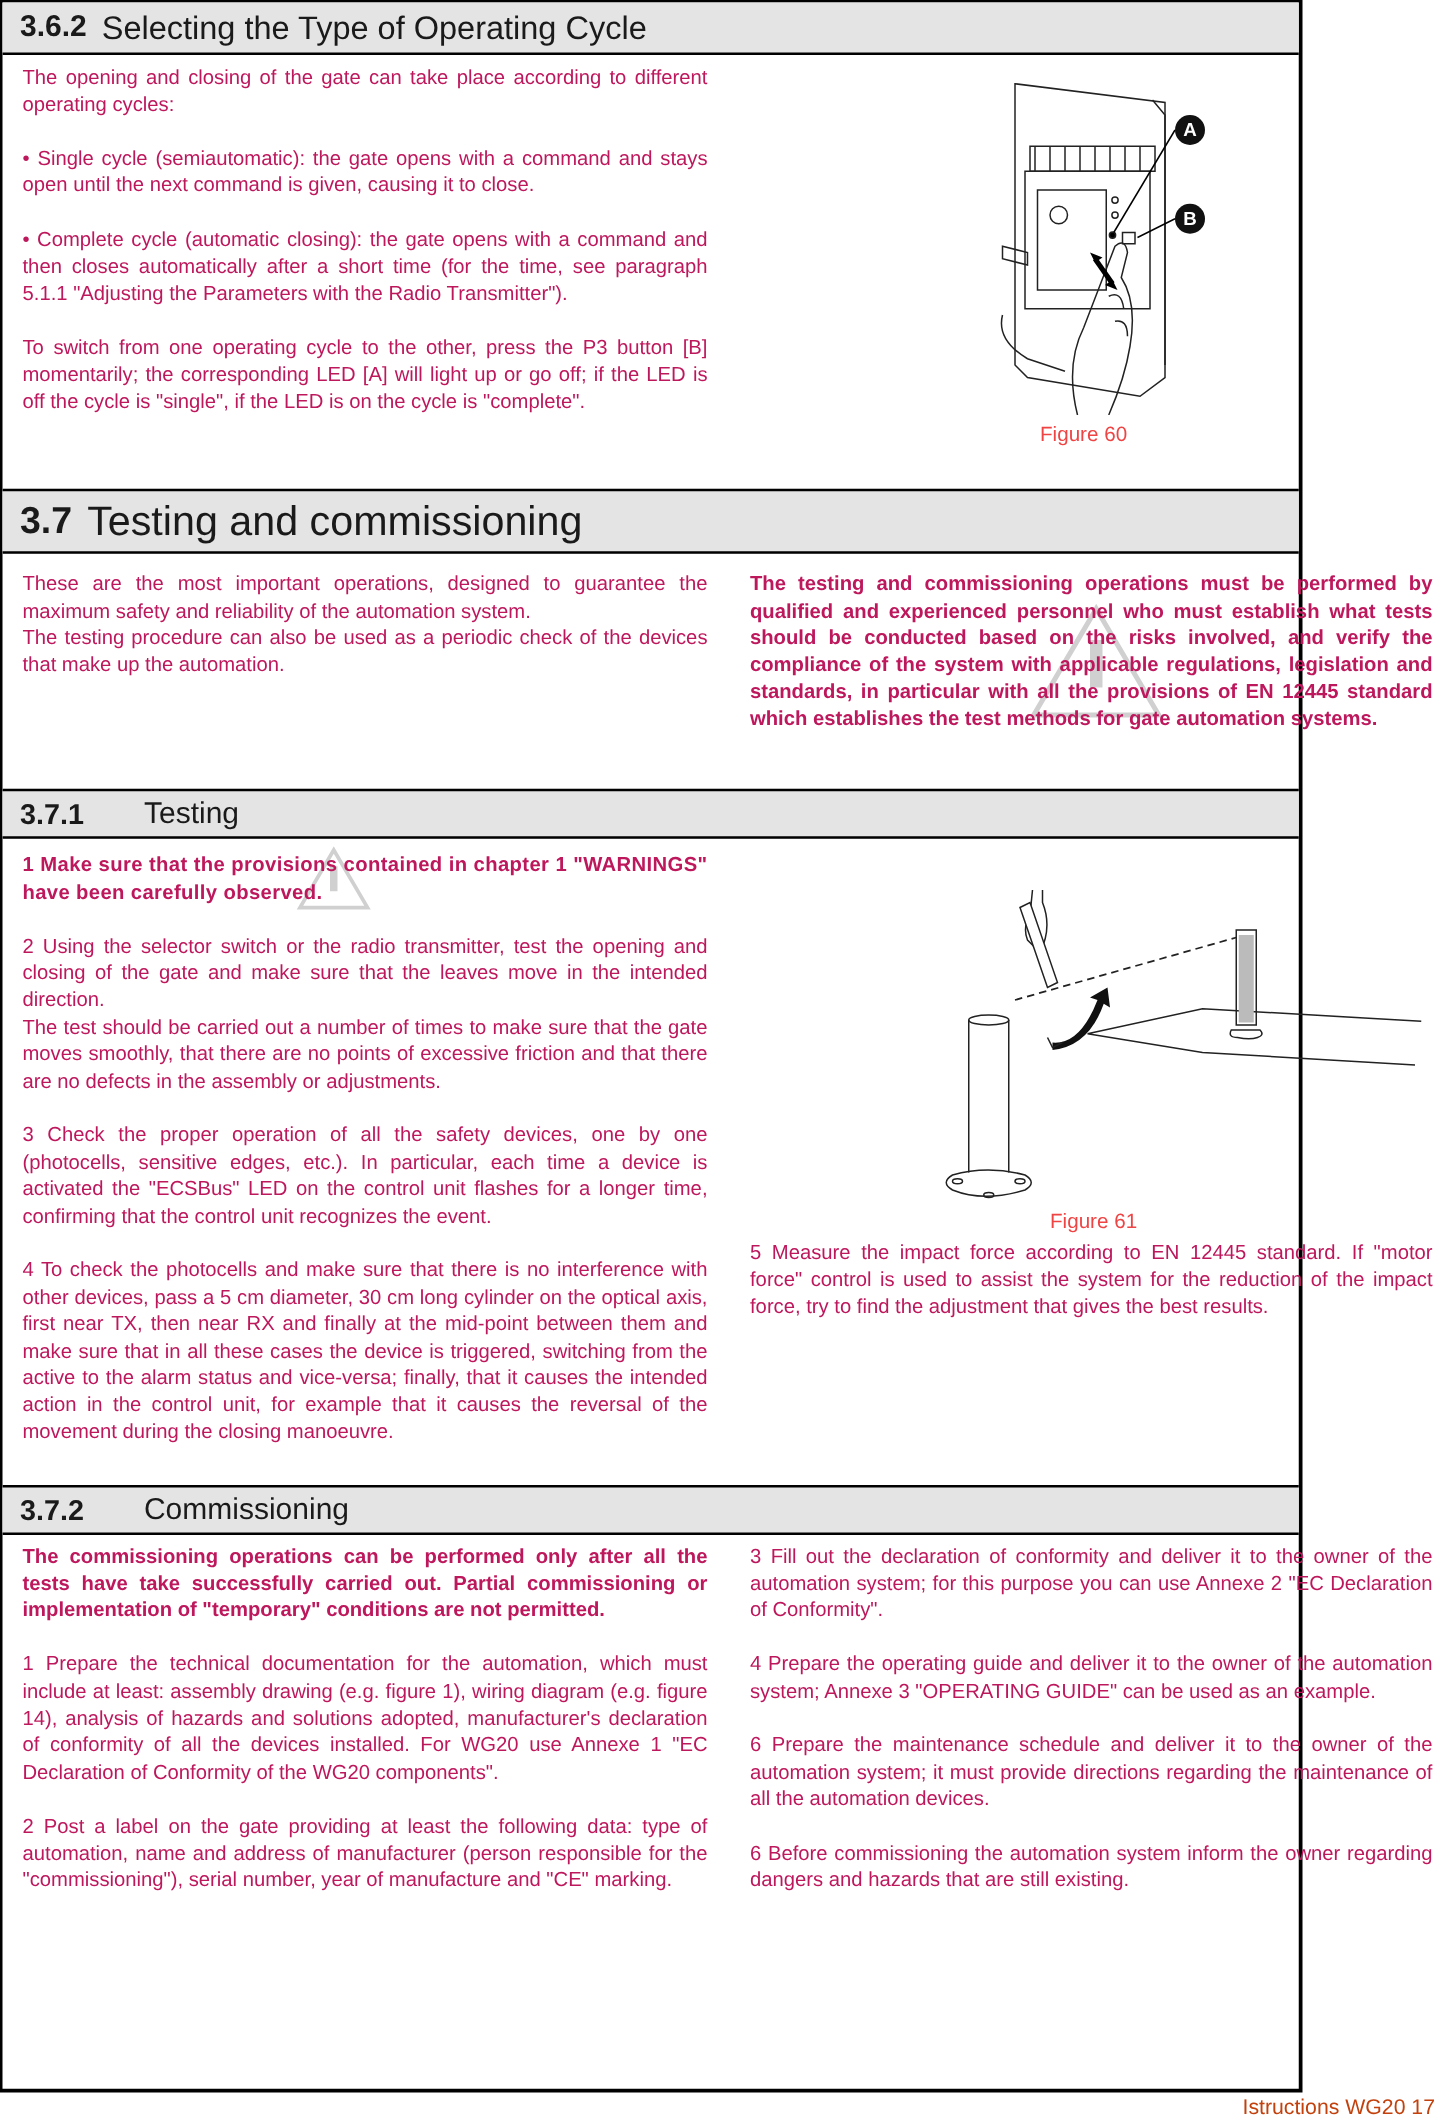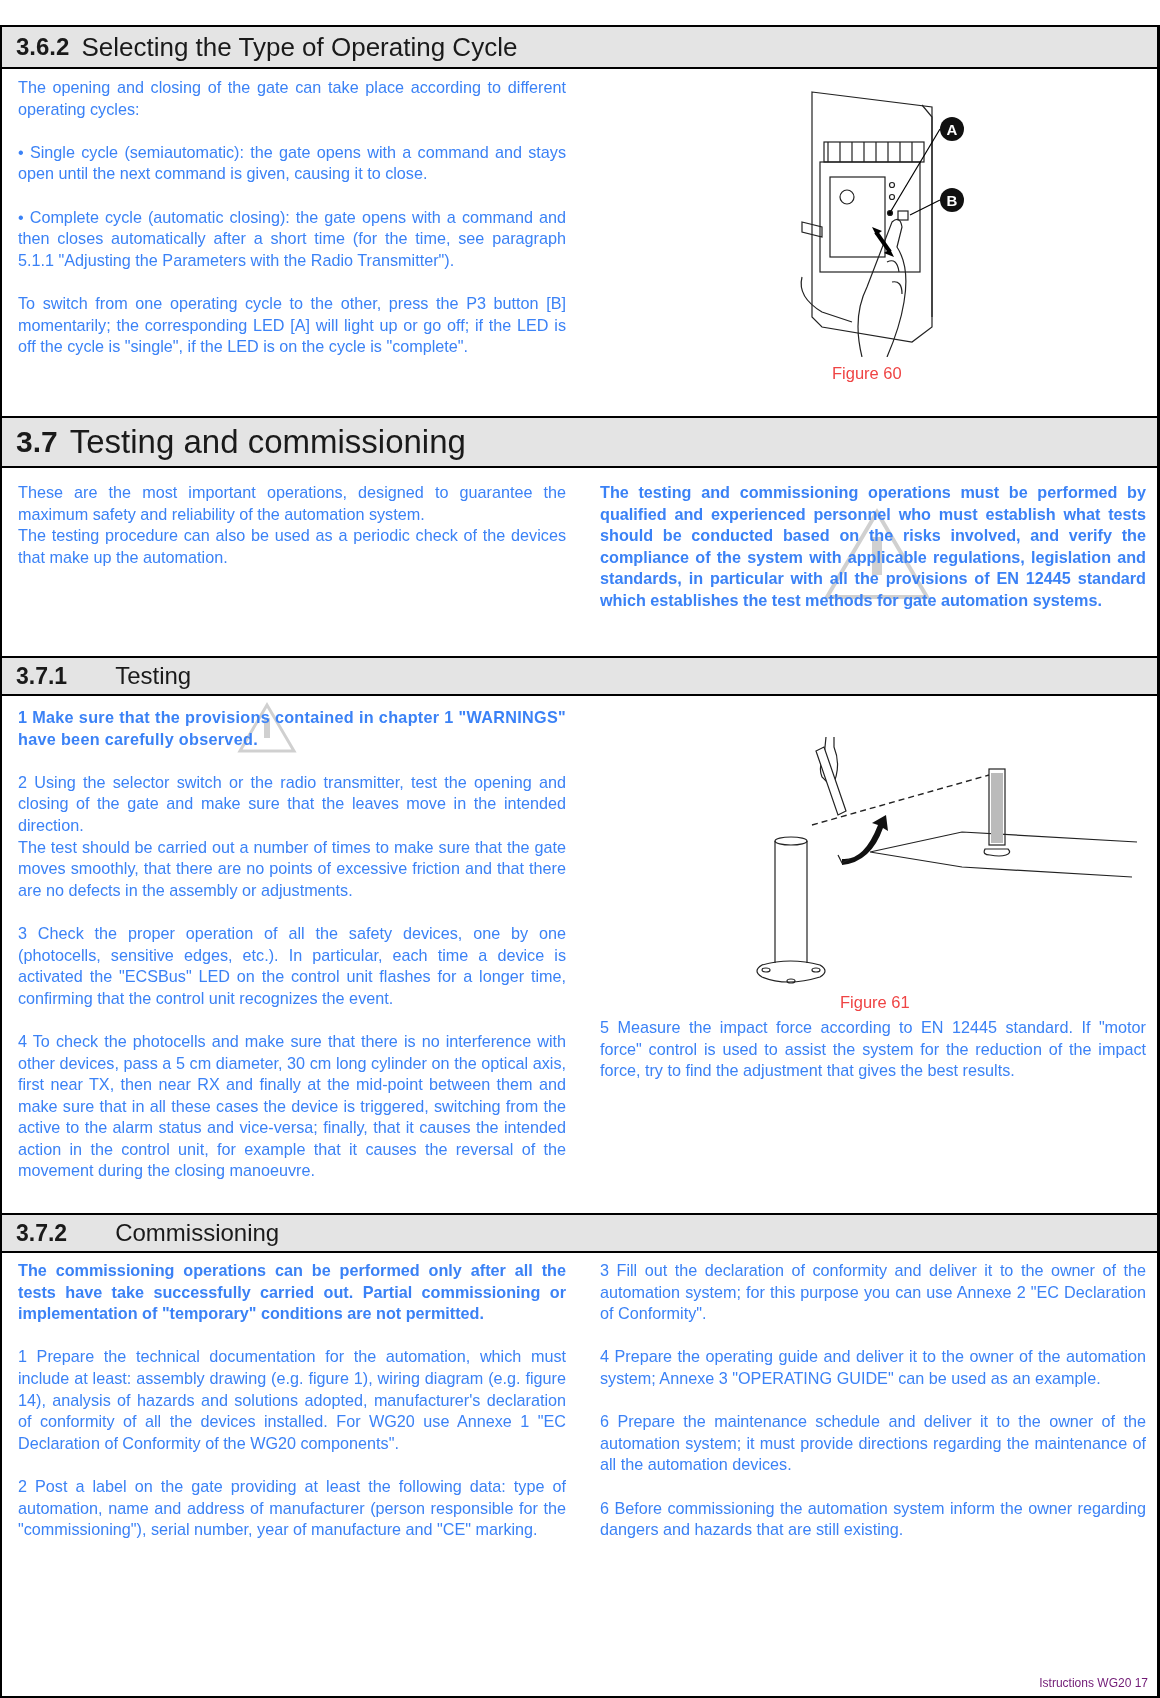--- a/index.html
+++ b/index.html
@@ -1,52 +1,52 @@
 <!DOCTYPE html>
 <html><head>
 <meta charset="utf-8">
 <style>
   * { box-sizing: border-box; margin: 0; padding: 0; }
   html, body { width: 1160px; height: 1698px; background: #ffffff; }
   body { position: relative; font-family: "Liberation Sans", sans-serif; color: #1a1a1a; }
 
   .frame {
-    position: absolute; left: 0; top: 0; width: 1160px; height: 1674px;
-    border: 2px solid #000; border-right-width: 3px; border-bottom-width: 3px; margin-top: 25px;
+    position: absolute; left: 0; top: 0; width: 1042px; height: 1674px;
+    border: 2px solid #000; border-right-width: 3px; border-bottom-width: 3px;
   }
   .sec-header {
     position: absolute; left: 0; right: 0; background: #e4e4e4;
     border-bottom: 2px solid #000;
     display: flex; align-items: center; padding-left: 14px;
     white-space: nowrap;
   }
   .sec-header.top-border { border-top: 2px solid #000; }
   .sec-num { font-weight: bold; color: #1a1a1a; margin-right: 12px; }
   .sec-title { font-weight: normal; color: #1a1a1a; }
 
   .h1 { height: 42px; font-size: 26px; }
   .h1 .sec-num { font-size: 24px; }
   .h2 { height: 52px; font-size: 33px; }
   .h2 .sec-num { font-size: 30px; }
   .h3 { height: 40px; font-size: 24px; gap: 36px; }
   .h3 .sec-num { font-size: 23px; }
 
   .col {
     position: absolute; font-size: 16.2px; line-height: 21.6px;
-    text-align: justify; color: #3b82f6;
+    text-align: justify; color: #be185d;
   }
   .col p { margin-bottom: 21.6px; }
   .col p.tight { margin-bottom: 0; }
   .bold { font-weight: bold; }
 
   .figure { position: absolute; }
   .caption { position: absolute; font-size: 16.5px; color: #ef4444; }
 
   .footer {
-    position: absolute; right: 12px; top: 1676px; font-size: 12px; color: #701a75;
+    position: absolute; right: 12px; top: 1676px; font-size: 17px; color: #c2410c;
   }
   .warn-mark { position: absolute; opacity: 0.18; }
   .label-badge {
     position: absolute; width: 24px; height: 24px; border-radius: 50%;
     background: #111; color: #fff; font-weight: bold; font-size: 15px;
     display: flex; align-items: center; justify-content: center;
   }
 </style>
 </head>
 <body>

